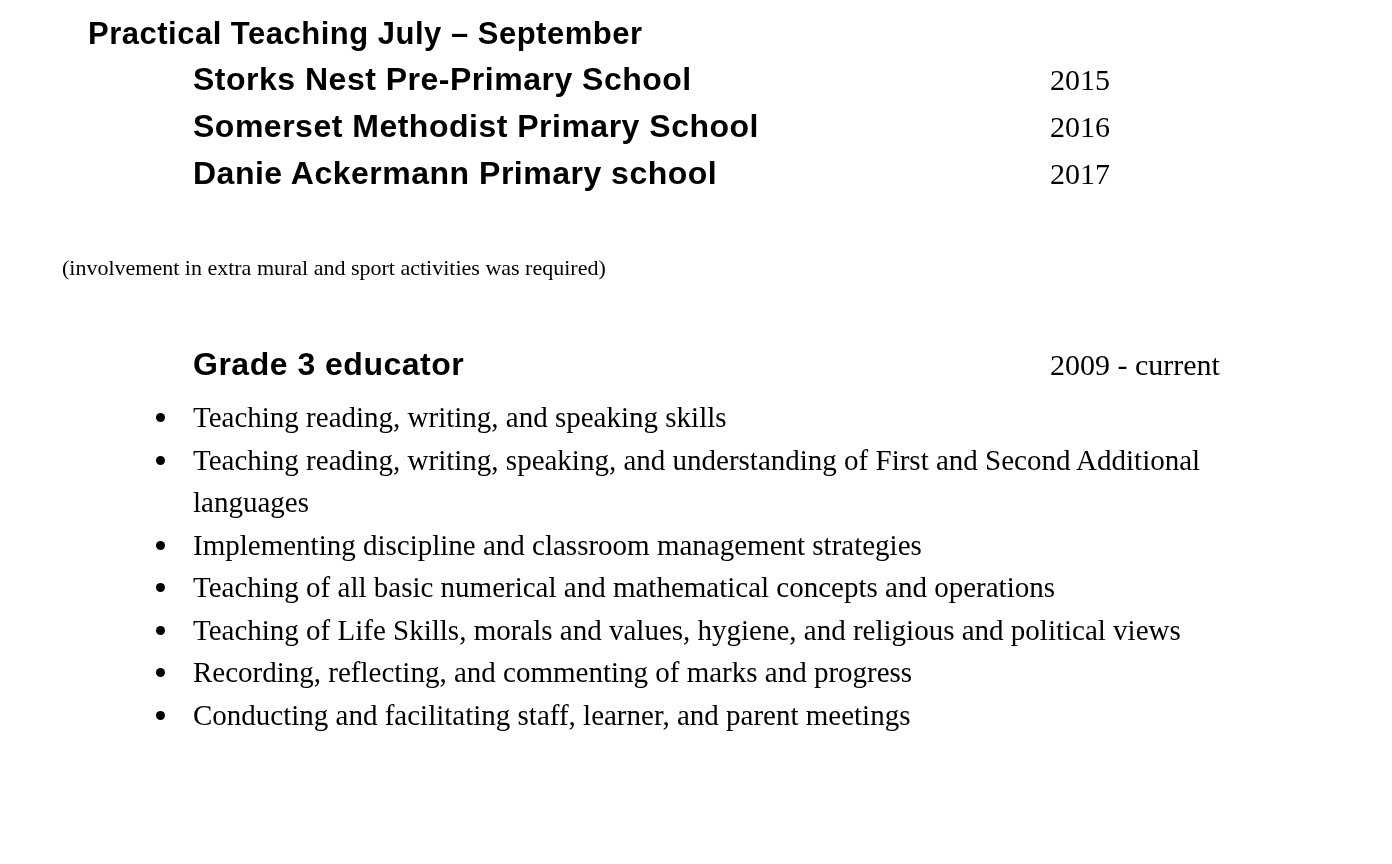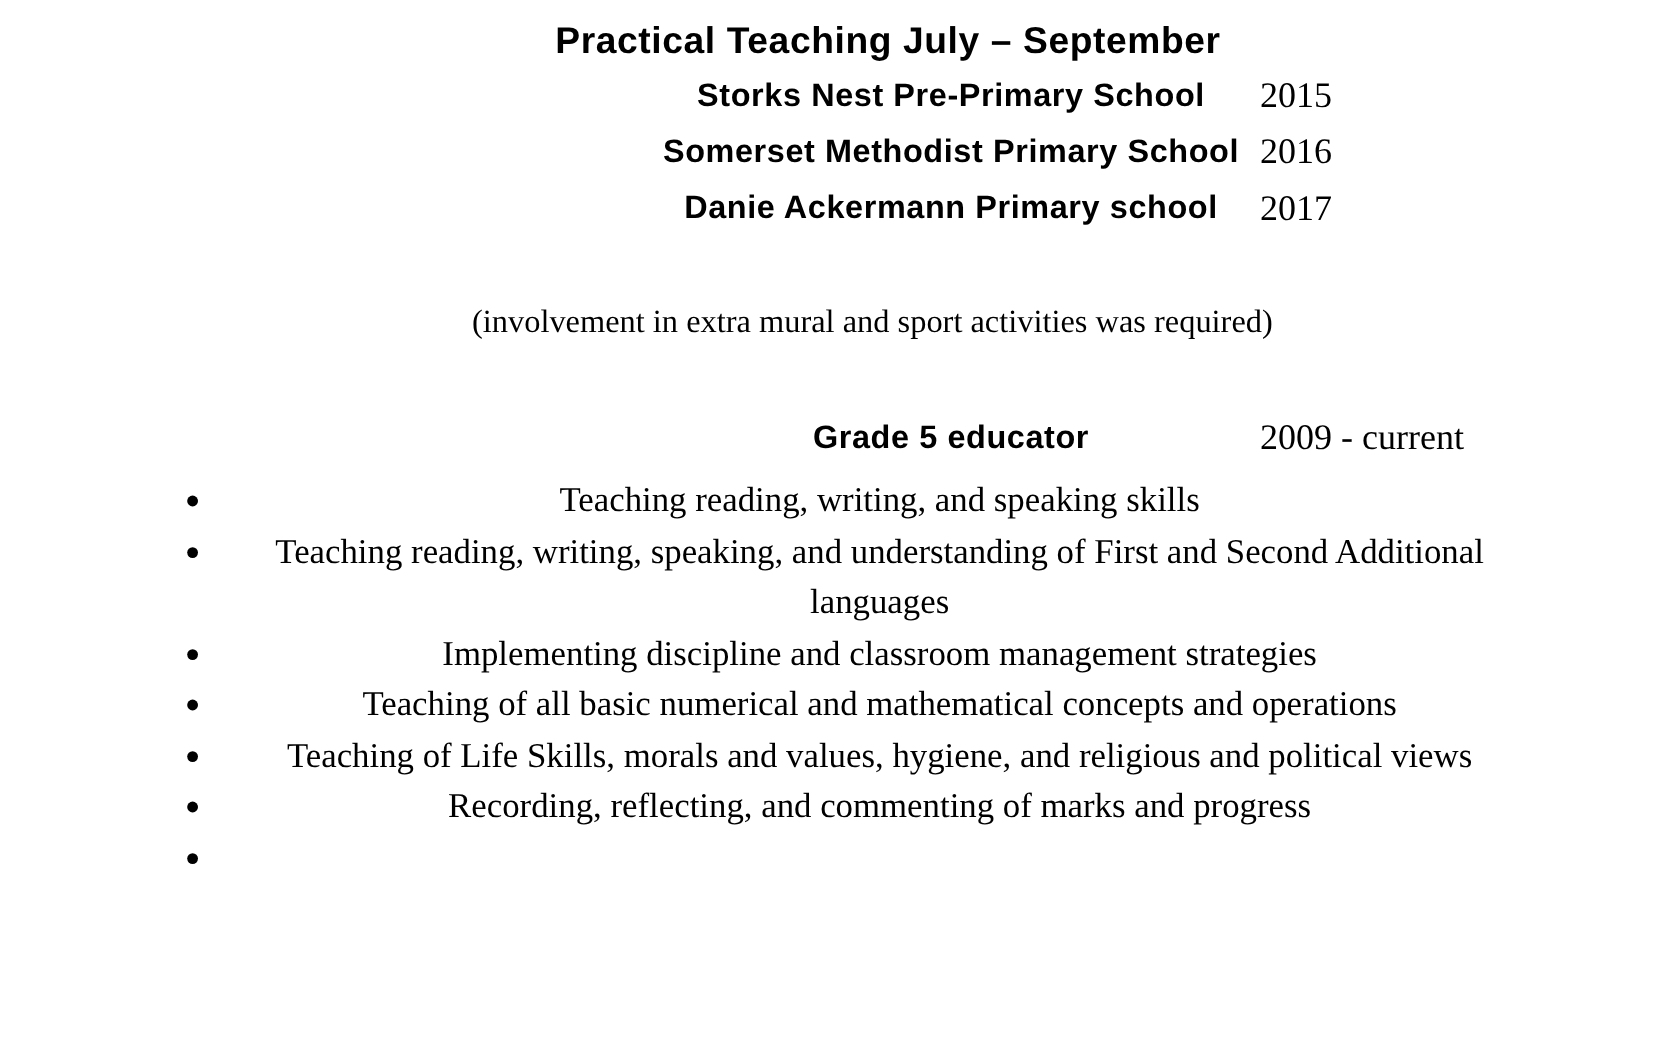--- a/index.html
+++ b/index.html
@@ -9,21 +9,20 @@
   }
   .page {
     position: relative;
     width: 1392px;
     height: 864px;
     background: #ffffff;
     color: #000000;
     overflow: hidden;
     padding-top: 12px;
     box-sizing: border-box;
-    text-align: center;
   }
   .sans-bold {
     font-family: "Liberation Sans", sans-serif;
     font-weight: bold;
   }
   .serif {
     font-family: "Liberation Serif", serif;
     font-weight: normal;
   }
   .section-heading {
@@ -33,34 +32,34 @@
     letter-spacing: 0.5px;
   }
   .entry-row {
     position: relative;
     height: 47px;
     line-height: 47px;
   }
   .entry-school {
     display: inline-block;
     margin-left: 193px;
-    font-size: 27px;
+    font-size: 32px;
     letter-spacing: 0.5px;
   }
   .entry-year {
     position: absolute;
     left: 1018px;
     top: 0;
     font-size: 30px;
     line-height: 47px;
     margin-left: 32px;
   }
   .note {
     margin: 50px 0 0 62px;
-    font-size: 27px;
+    font-size: 22px;
     line-height: 42px;
   }
   .section-2 {
     margin-top: 52px;
   }
   .duties-list {
     list-style: none;
     margin: 8px 0 18px 0;
     padding: 0;
   }
@@ -106,21 +105,21 @@
       <span class="sans-bold entry-school">Danie Ackermann Primary school</span>
       <span class="serif entry-year">2017</span>
     </div>
 
     <p class="serif note">(involvement in extra mural and sport activities was required)</p>
   </section>
 
   <section class="section-2">
 
     <div class="entry-row">
-      <span class="sans-bold entry-school">Grade 5 educator</span>
+      <span class="sans-bold entry-school">Grade 3 educator</span>
       <span class="serif entry-year">2009 - current</span>
     </div>
 
     <ul class="serif duties-list">
       <li class="duty-item">
         <span class="bullet-dot"></span>
         <span class="duty-text">Teaching reading, writing, and speaking skills</span>
       </li>
       <li class="duty-item">
         <span class="bullet-dot"></span>
@@ -137,17 +136,18 @@
       <li class="duty-item">
         <span class="bullet-dot"></span>
         <span class="duty-text">Teaching of Life Skills, morals and values, hygiene, and religious and political views</span>
       </li>
       <li class="duty-item">
         <span class="bullet-dot"></span>
         <span class="duty-text">Recording, reflecting, and commenting of marks and progress</span>
       </li>
       <li class="duty-item">
         <span class="bullet-dot"></span>
+        <span class="duty-text">Conducting and facilitating staff, learner, and parent meetings</span>
       </li>
     </ul>
   </section>
 
 </div>
 
 </body></html>

